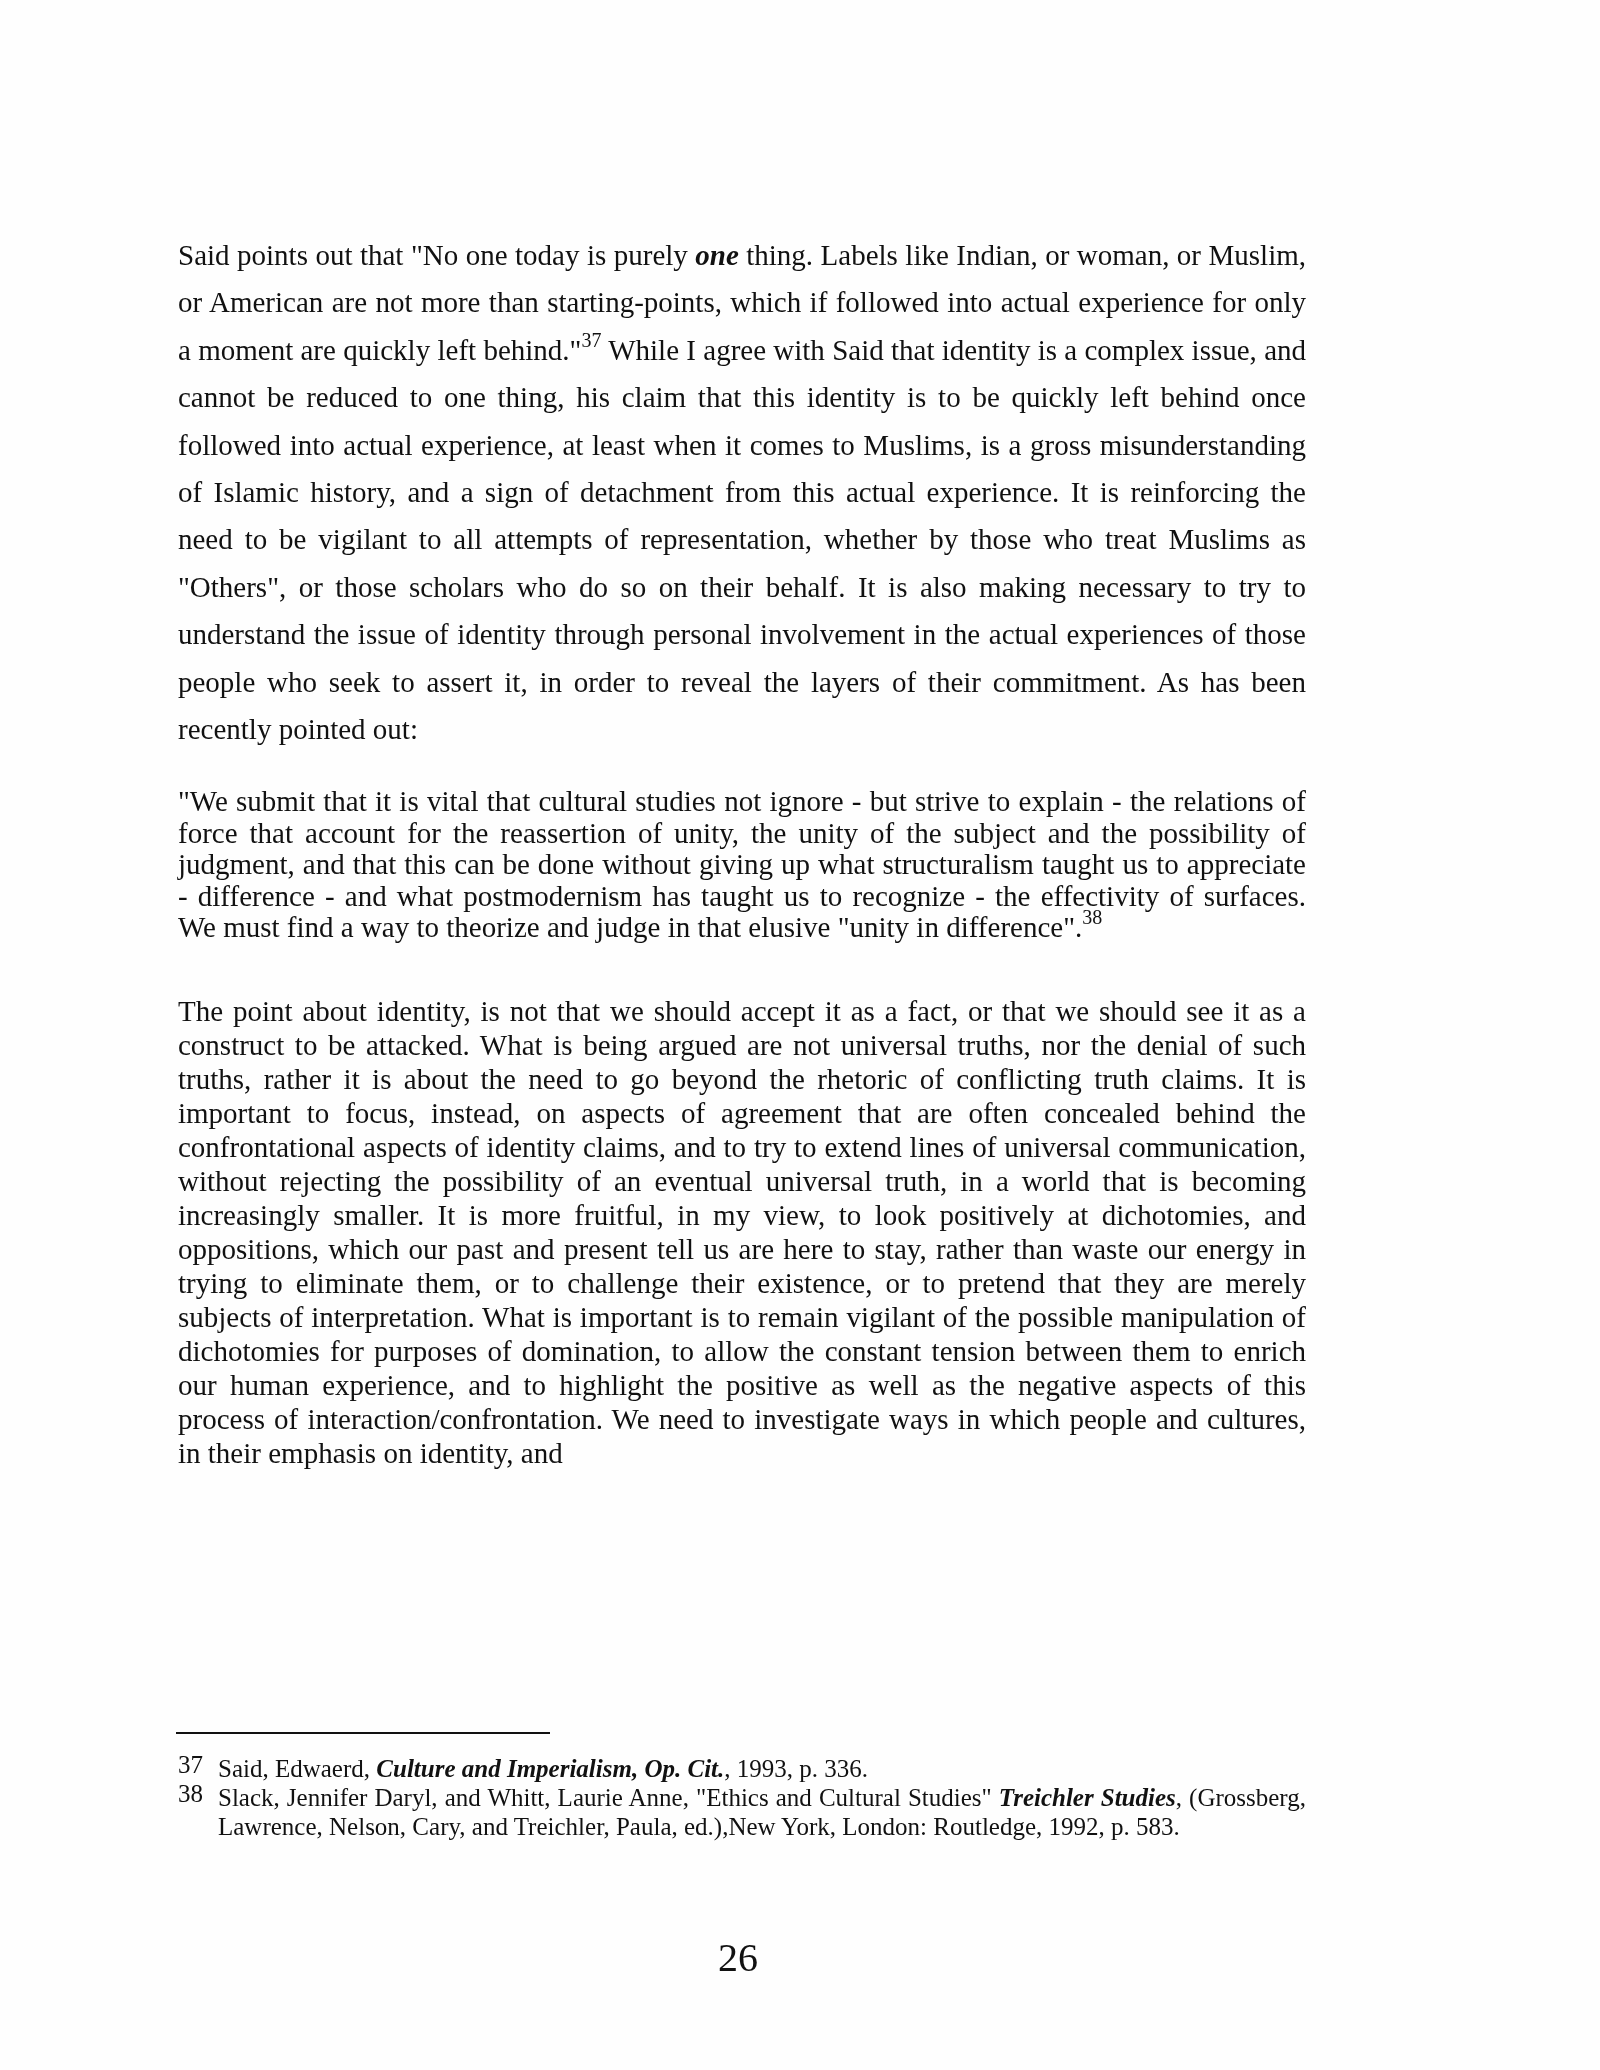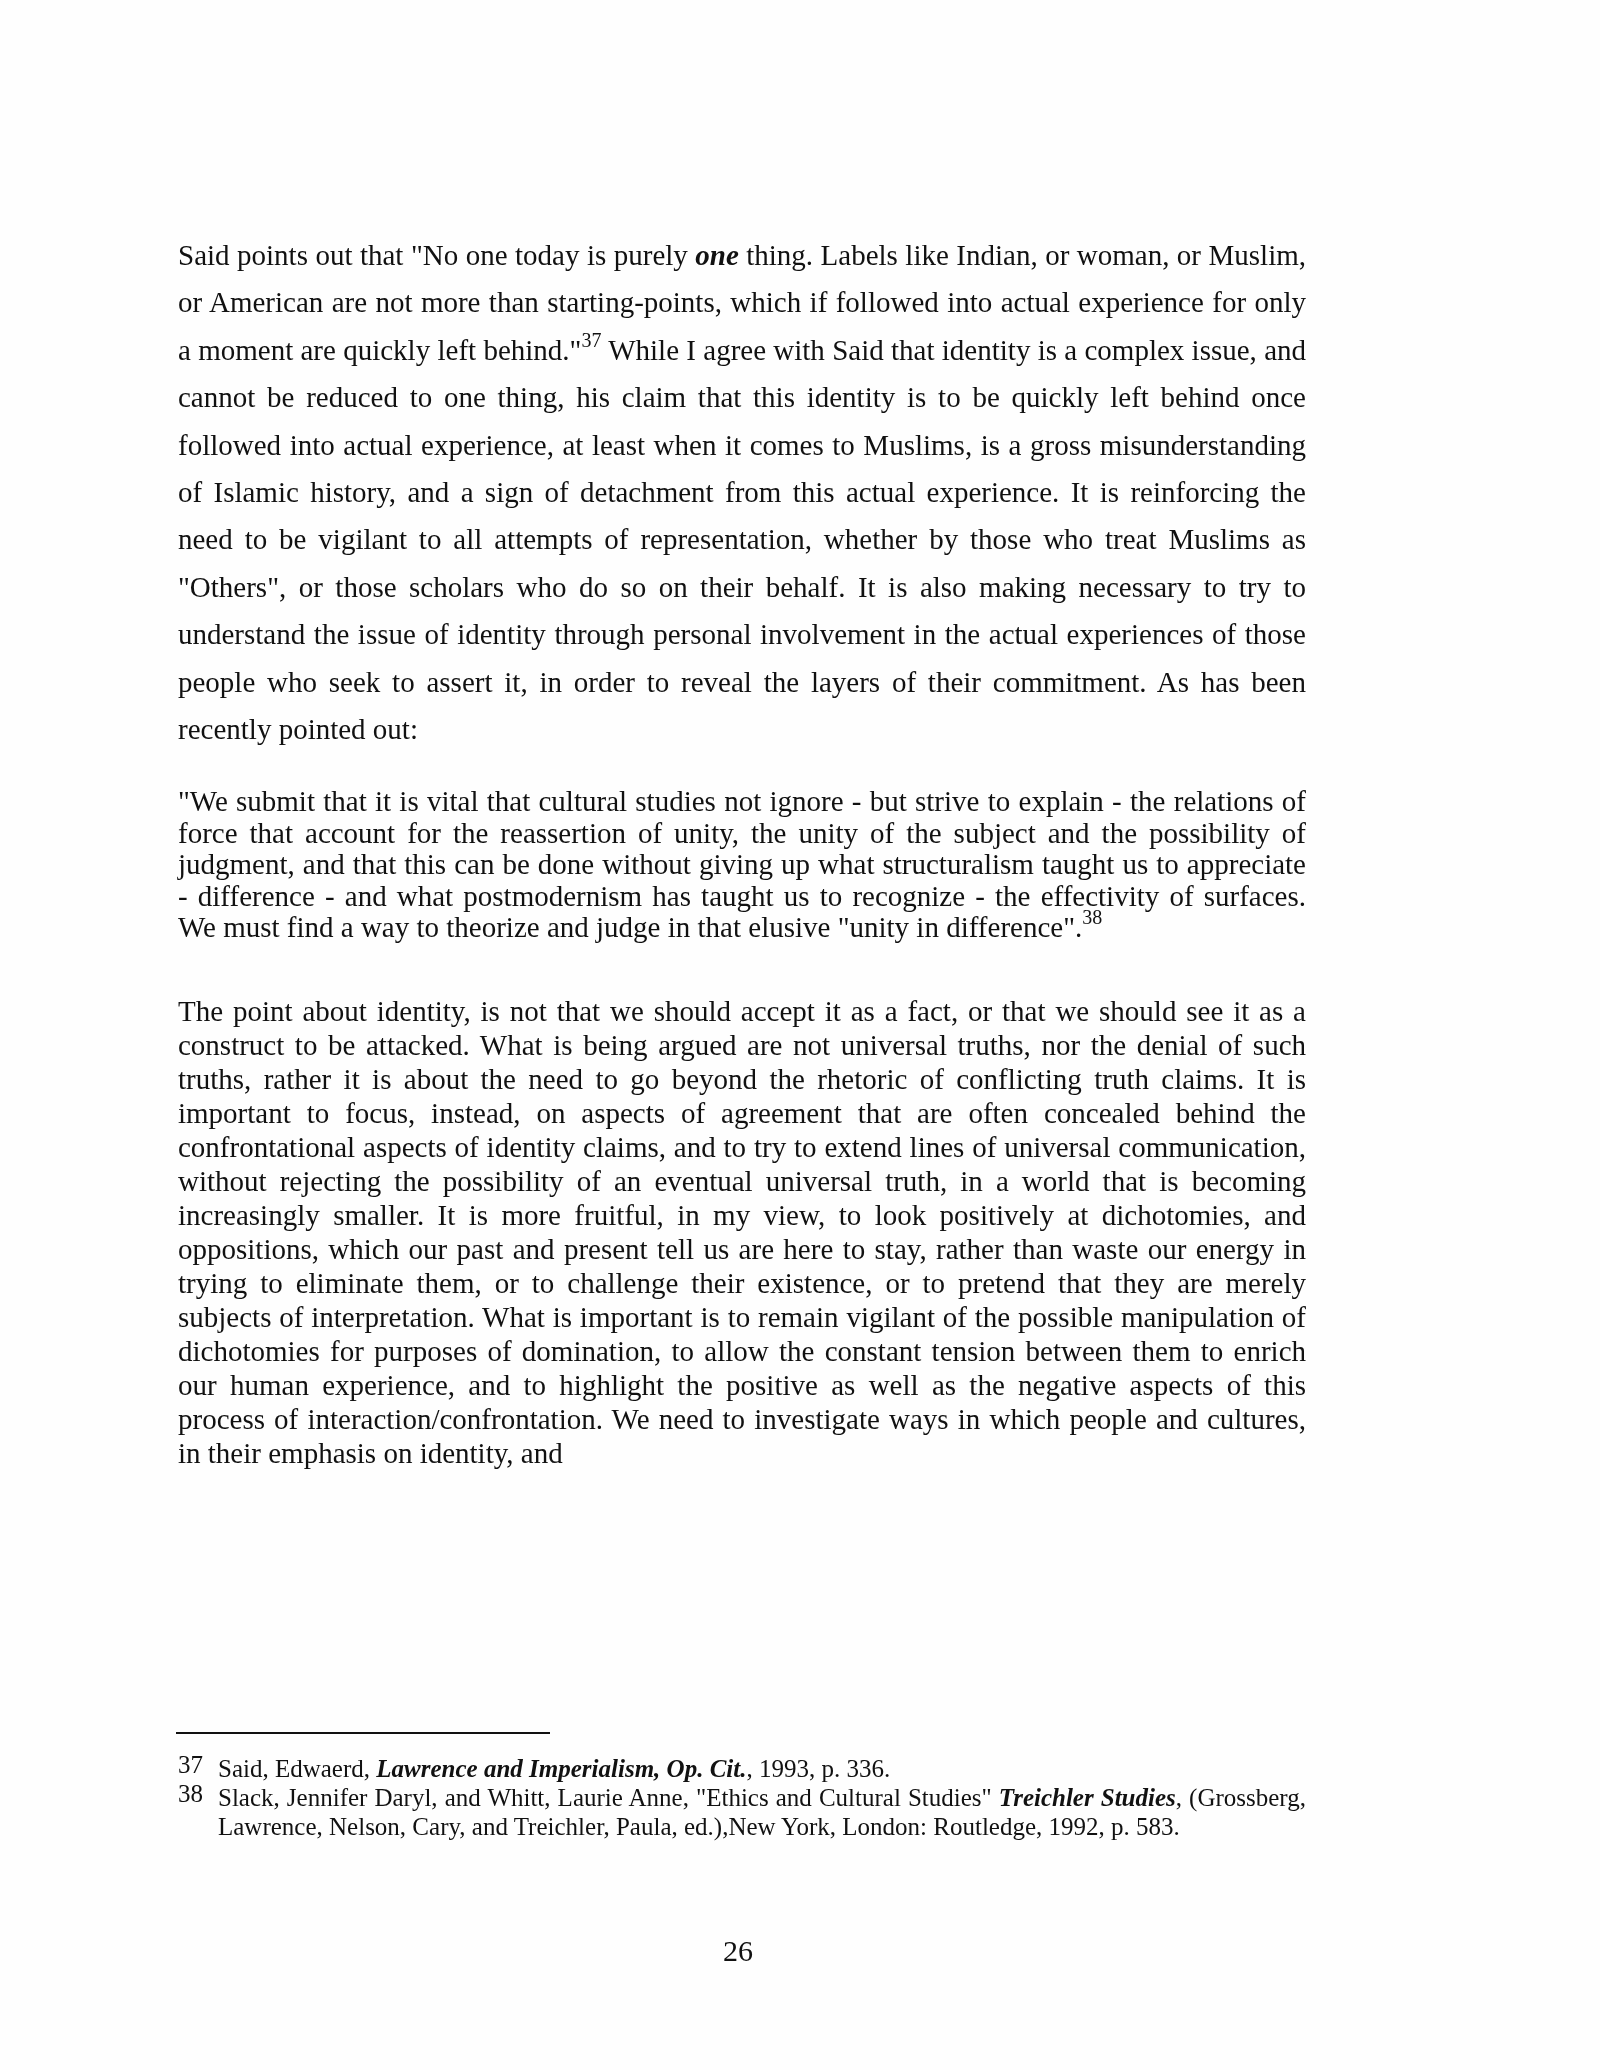--- a/index.html
+++ b/index.html
@@ -12,21 +12,21 @@
   .quote { position: absolute; left: 178px; width: 1128px; top: 786px;
            font-size: 29px; line-height: 31.5px; text-align: justify; }
   .quote p { margin: 0; }
   .para2 { top: 994px; line-height: 34px; text-align: justify; }
   sup { font-size: 20px; line-height: 0; position: relative; top: -2px; vertical-align: super; }
   .fn-rule { position: absolute; left: 176px; top: 1732px; width: 374px; height: 0;
              border-top: 2px solid #111; }
   .footnotes { position: absolute; left: 178px; width: 1128px; top: 1754px; font-size: 25px; line-height: 29px; }
   .fn { position: relative; padding-left: 40px; text-align: justify; }
   .fn-num { position: absolute; left: 0; top: -4px; font-size: 25px; }
-  .page-number { position: absolute; left: 0; width: 1476px; top: 1934px; text-align: center; font-size: 30px; }
+  .page-number { position: absolute; left: 0; width: 1476px; top: 1934px; text-align: center; font-size: 40px; }
   em { font-style: italic; font-weight: bold; }
 </style>
 </head>
 <body>
 
 <div class="page">
 
   <div class="body-text para1">
     <p>
       <span>Said points out that "No one today is purely </span><em>one</em><span>  thing. Labels like Indian, or woman, or Muslim, or American are not more than starting-points, which if followed into actual experience for only a moment are quickly left behind."</span><sup>37</sup><span>  While I agree with Said that identity is a complex issue, and cannot be reduced to one thing, his claim that this identity is to be quickly left behind once followed into actual experience, at least when it comes to Muslims, is a gross misunderstanding of Islamic history, and a sign of detachment from this actual experience. It is reinforcing the need to be vigilant to all attempts of representation, whether by those who treat Muslims as "Others", or those scholars who do so on their behalf. It is also making necessary to try to understand the issue of identity through personal involvement in the actual experiences of those people who seek to assert it, in order to reveal the layers of their commitment. As has been recently pointed out:</span>
@@ -41,21 +41,21 @@
 
   <div class="body-text para2">
     <p>The point about identity, is not that we should accept it as a fact, or that we should see it as a construct to be attacked. What is being argued are not universal truths, nor  the denial of such truths, rather it is about the need to go beyond the rhetoric of conflicting truth claims. It is important to focus, instead, on aspects of agreement that are often concealed behind the confrontational aspects of identity claims, and to try to extend lines of universal communication, without rejecting the possibility of an eventual universal truth, in a world that is becoming increasingly smaller. It is more fruitful, in my view, to look positively at dichotomies, and oppositions, which our past and present tell us are here to stay, rather than waste our energy in trying to eliminate them, or to challenge their existence, or to pretend that they are merely subjects of interpretation. What is important is to remain vigilant of the possible manipulation of dichotomies for purposes of  domination, to allow the constant tension between them to enrich our human experience, and to highlight the positive as well as the negative aspects of this process of interaction/confrontation. We need to investigate ways in which people and cultures, in their emphasis on identity, and</p>
   </div>
 
   <div class="fn-rule"></div>
 
   <div class="footnotes">
     <div class="fn">
       <span class="fn-num">37</span>
-      <span>Said, Edwaerd, </span><em>Lawrence and Imperialism, Op. Cit.</em><span>, 1993, p. 336.</span>
+      <span>Said, Edwaerd, </span><em>Culture and Imperialism, Op. Cit.</em><span>, 1993, p. 336.</span>
     </div>
     <div class="fn">
       <span class="fn-num">38</span>
       <span>Slack, Jennifer Daryl, and Whitt, Laurie Anne, "Ethics and Cultural Studies" </span><em>Treichler Studies</em><span>, (Grossberg, Lawrence, Nelson, Cary, and Treichler, Paula, ed.),New York, London: Routledge, 1992, p. 583.</span>
     </div>
   </div>
 
   <div class="page-number">26</div>
 </div>
 

